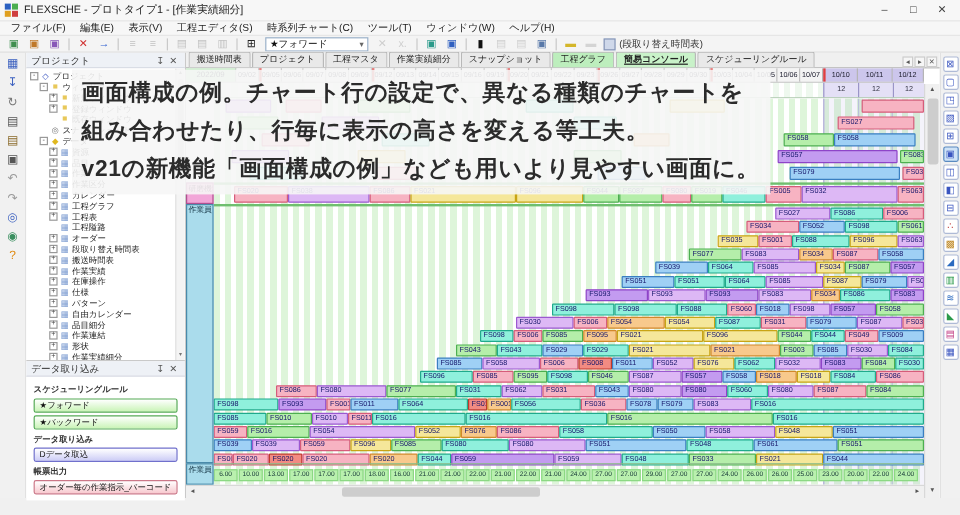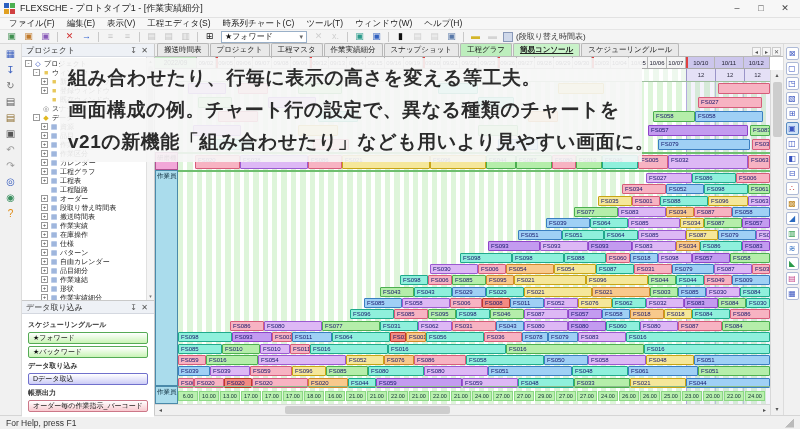--- a/index.html
+++ b/index.html
@@ -697,23 +697,19 @@
         <div class="rsi" style="color: rgb(192, 138, 40);">▩</div>
         <div class="rsi" style="color: rgb(42, 106, 192);">◢</div>
         <div class="rsi" style="color: rgb(42, 154, 74);">▥</div>
         <div class="rsi" style="color: rgb(42, 106, 192);">≋</div>
         <div class="rsi" style="color: rgb(42, 154, 74);">◣</div>
         <div class="rsi" style="color: rgb(192, 56, 128);">▤</div>
         <div class="rsi" style="color: rgb(58, 85, 192);">▦</div>
       </div>
 
     <div class="overlay" id="overlay">
+        <div class="ovl">画面構成の例。チャート行の設定で、異なる種類のチャートを</div>
         <div class="ovl">組み合わせたり、行毎に表示の高さを変える等工夫。</div>
-        <div class="ovl">画面構成の例。チャート行の設定で、異なる種類のチャートを</div>
-        <div class="ovl">v21の新機能「組み合わせたり」なども用いより見やすい画面に。</div>
+        <div class="ovl">v21の新機能「画面構成の例」なども用いより見やすい画面に。</div>
       </div>
   </div>
 
-  <div class="statusbar">
-    <span>For Help, press F1</span>
-    <div class="grip"></div>
-  </div>
 </div>
 
 </body></html>

